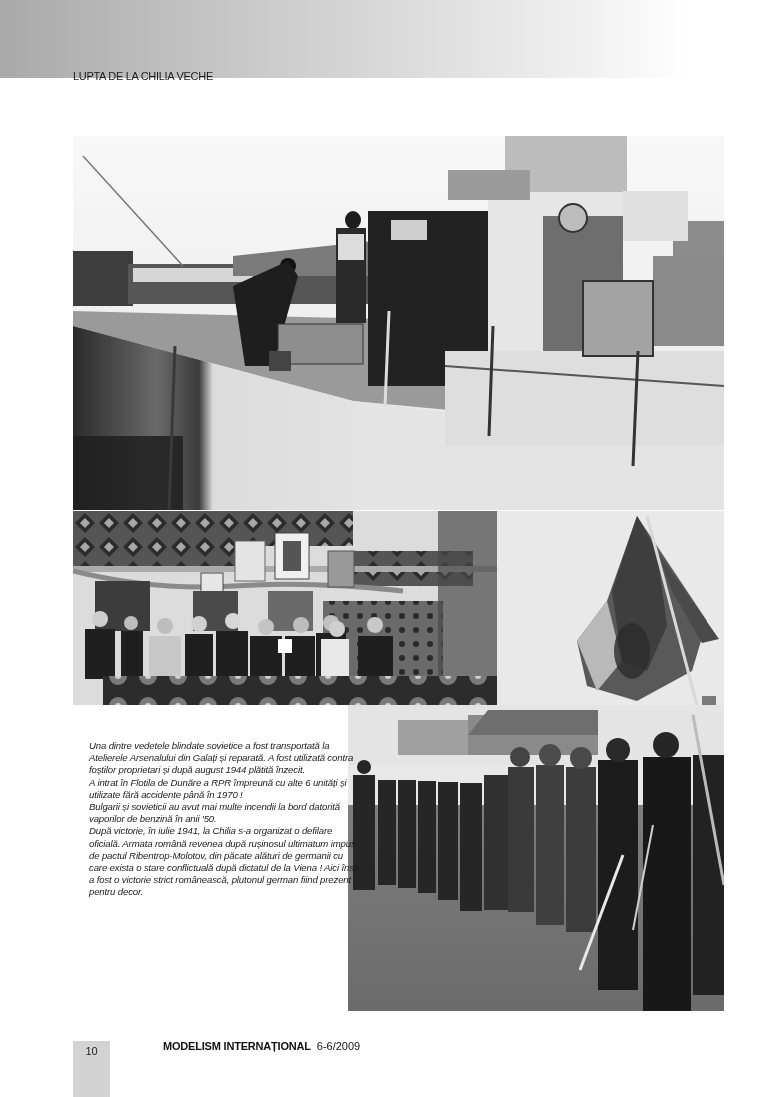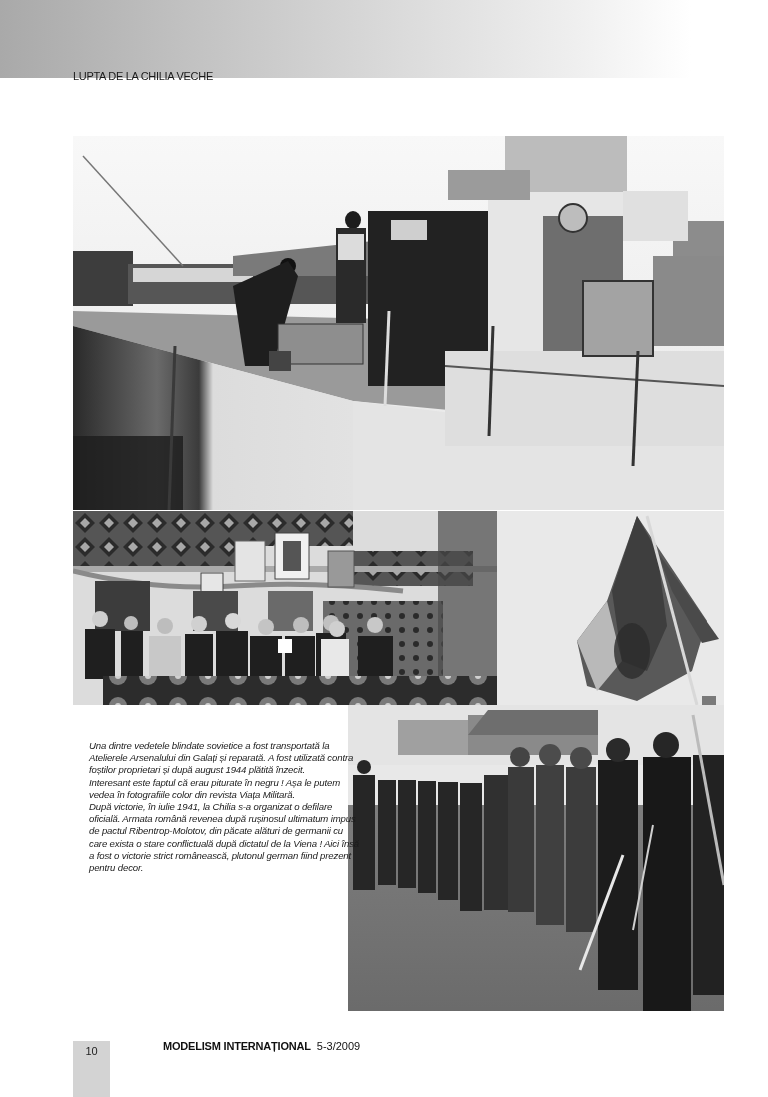--- a/index.html
+++ b/index.html
@@ -207,23 +207,24 @@
 
     <line x1="275" y1="150" x2="232" y2="265" stroke="#e8e8e8" stroke-width="3"></line>
     <line x1="305" y1="120" x2="285" y2="225" stroke="#cfcfcf" stroke-width="2"></line>
     <line x1="345" y1="10" x2="376" y2="180" stroke="#bbb" stroke-width="3"></line>
     <rect x="0" y="306" width="376" height="9" fill="#ffffff"></rect>
   </svg>
 </div>
 
 <div class="caption">
   <p>Una dintre vedetele blindate sovietice a fost transportată la Atelierele Arsenalului din Galați și reparată. A fost utilizată contra foștilor proprietari și după august 1944 plătită înzecit.</p>
-  <p>Interesant este faptul că erau piturate în negru ! Așa le putem vedea în fotografiile color din revista Viața Militară.</p>
+  <p>A intrat în Flotila de Dunăre a RPR împreună cu alte 6 unități și utilizate fără accidente până în 1970 !</p>
+  <p>Bulgarii și sovieticii au avut mai multe incendii la bord datorită vaporilor de benzină în anii '50.</p>
   <p>După victorie, în iulie 1941, la Chilia s-a organizat o defilare oficială. Armata română revenea după rușinosul ultimatum impus de pactul Ribentrop-Molotov, din păcate alături de germanii cu care exista o stare conflictuală după dictatul de la Viena ! Aici însă a fost o victorie strict românească, plutonul german fiind prezent pentru decor.</p>
   <div class="gap"></div>
 </div>
 
 <div class="page-num-box">
   <div class="page-num">10</div>
 </div>
 <div class="footer">
-  <span class="mag">MODELISM INTERNAȚIONAL</span><span class="issue">5-3/2009</span>
+  <span class="mag">MODELISM INTERNAȚIONAL</span><span class="issue">6-6/2009</span>
 </div>
 
 </body></html>

